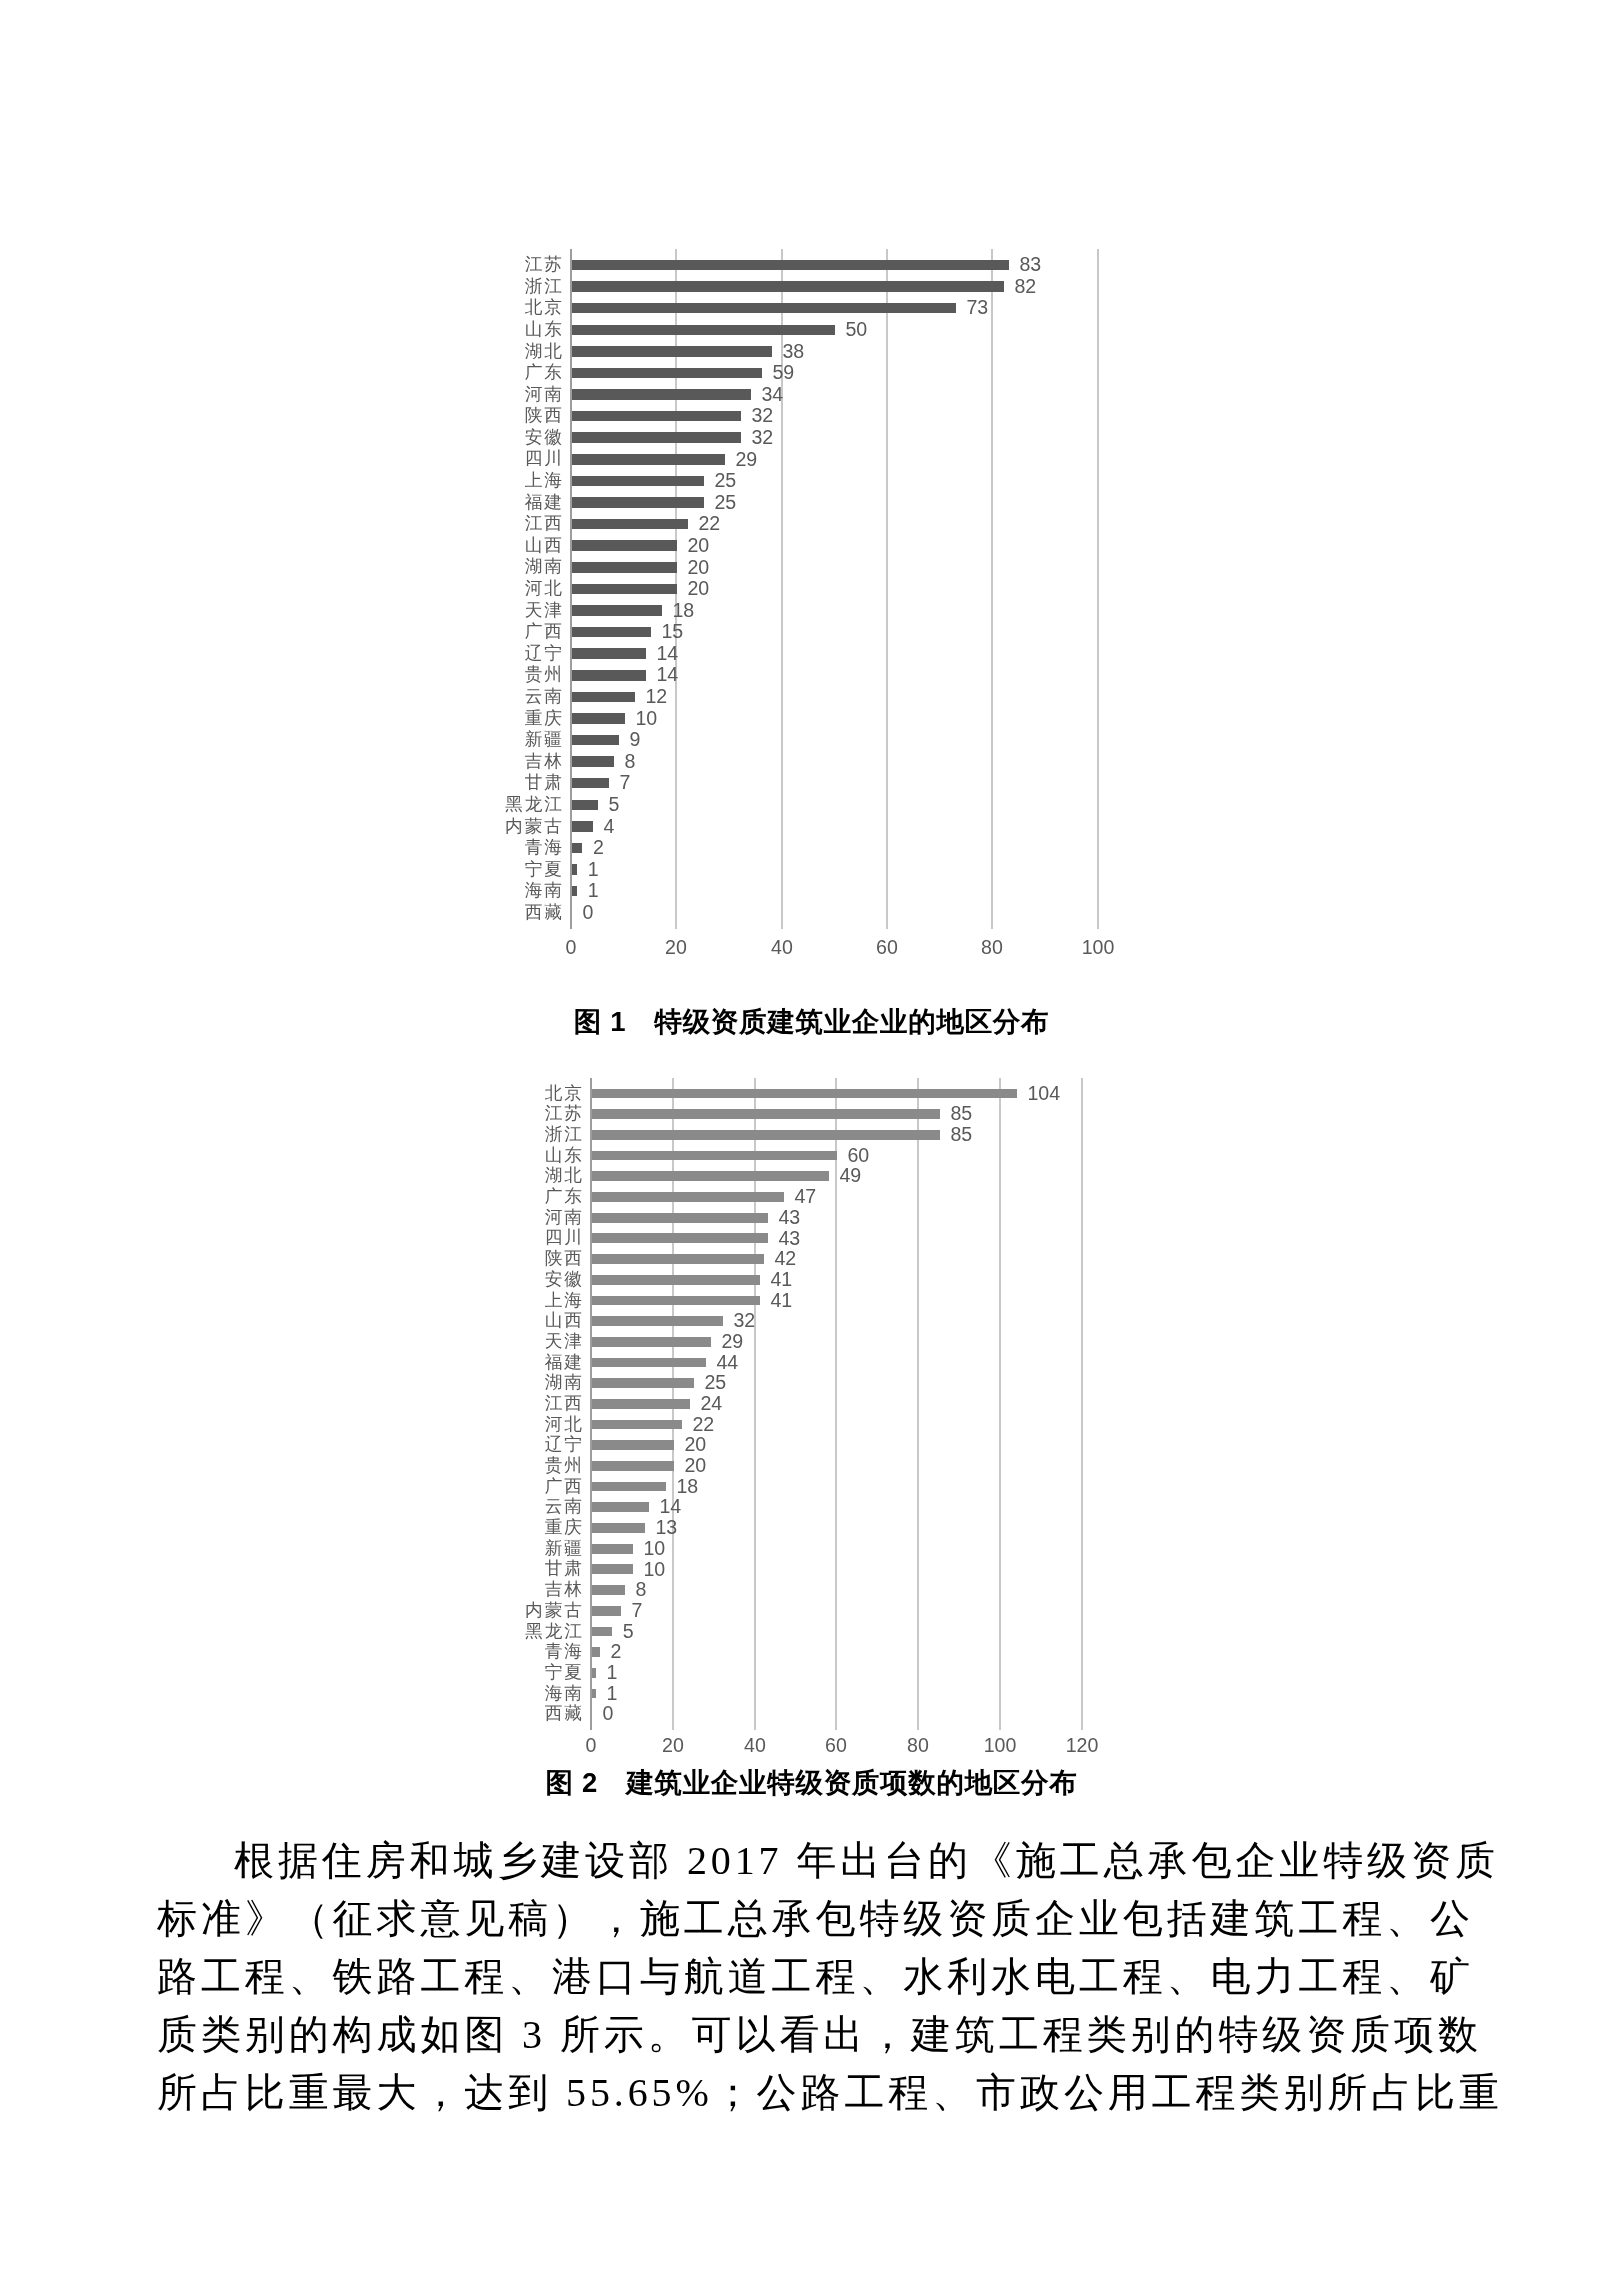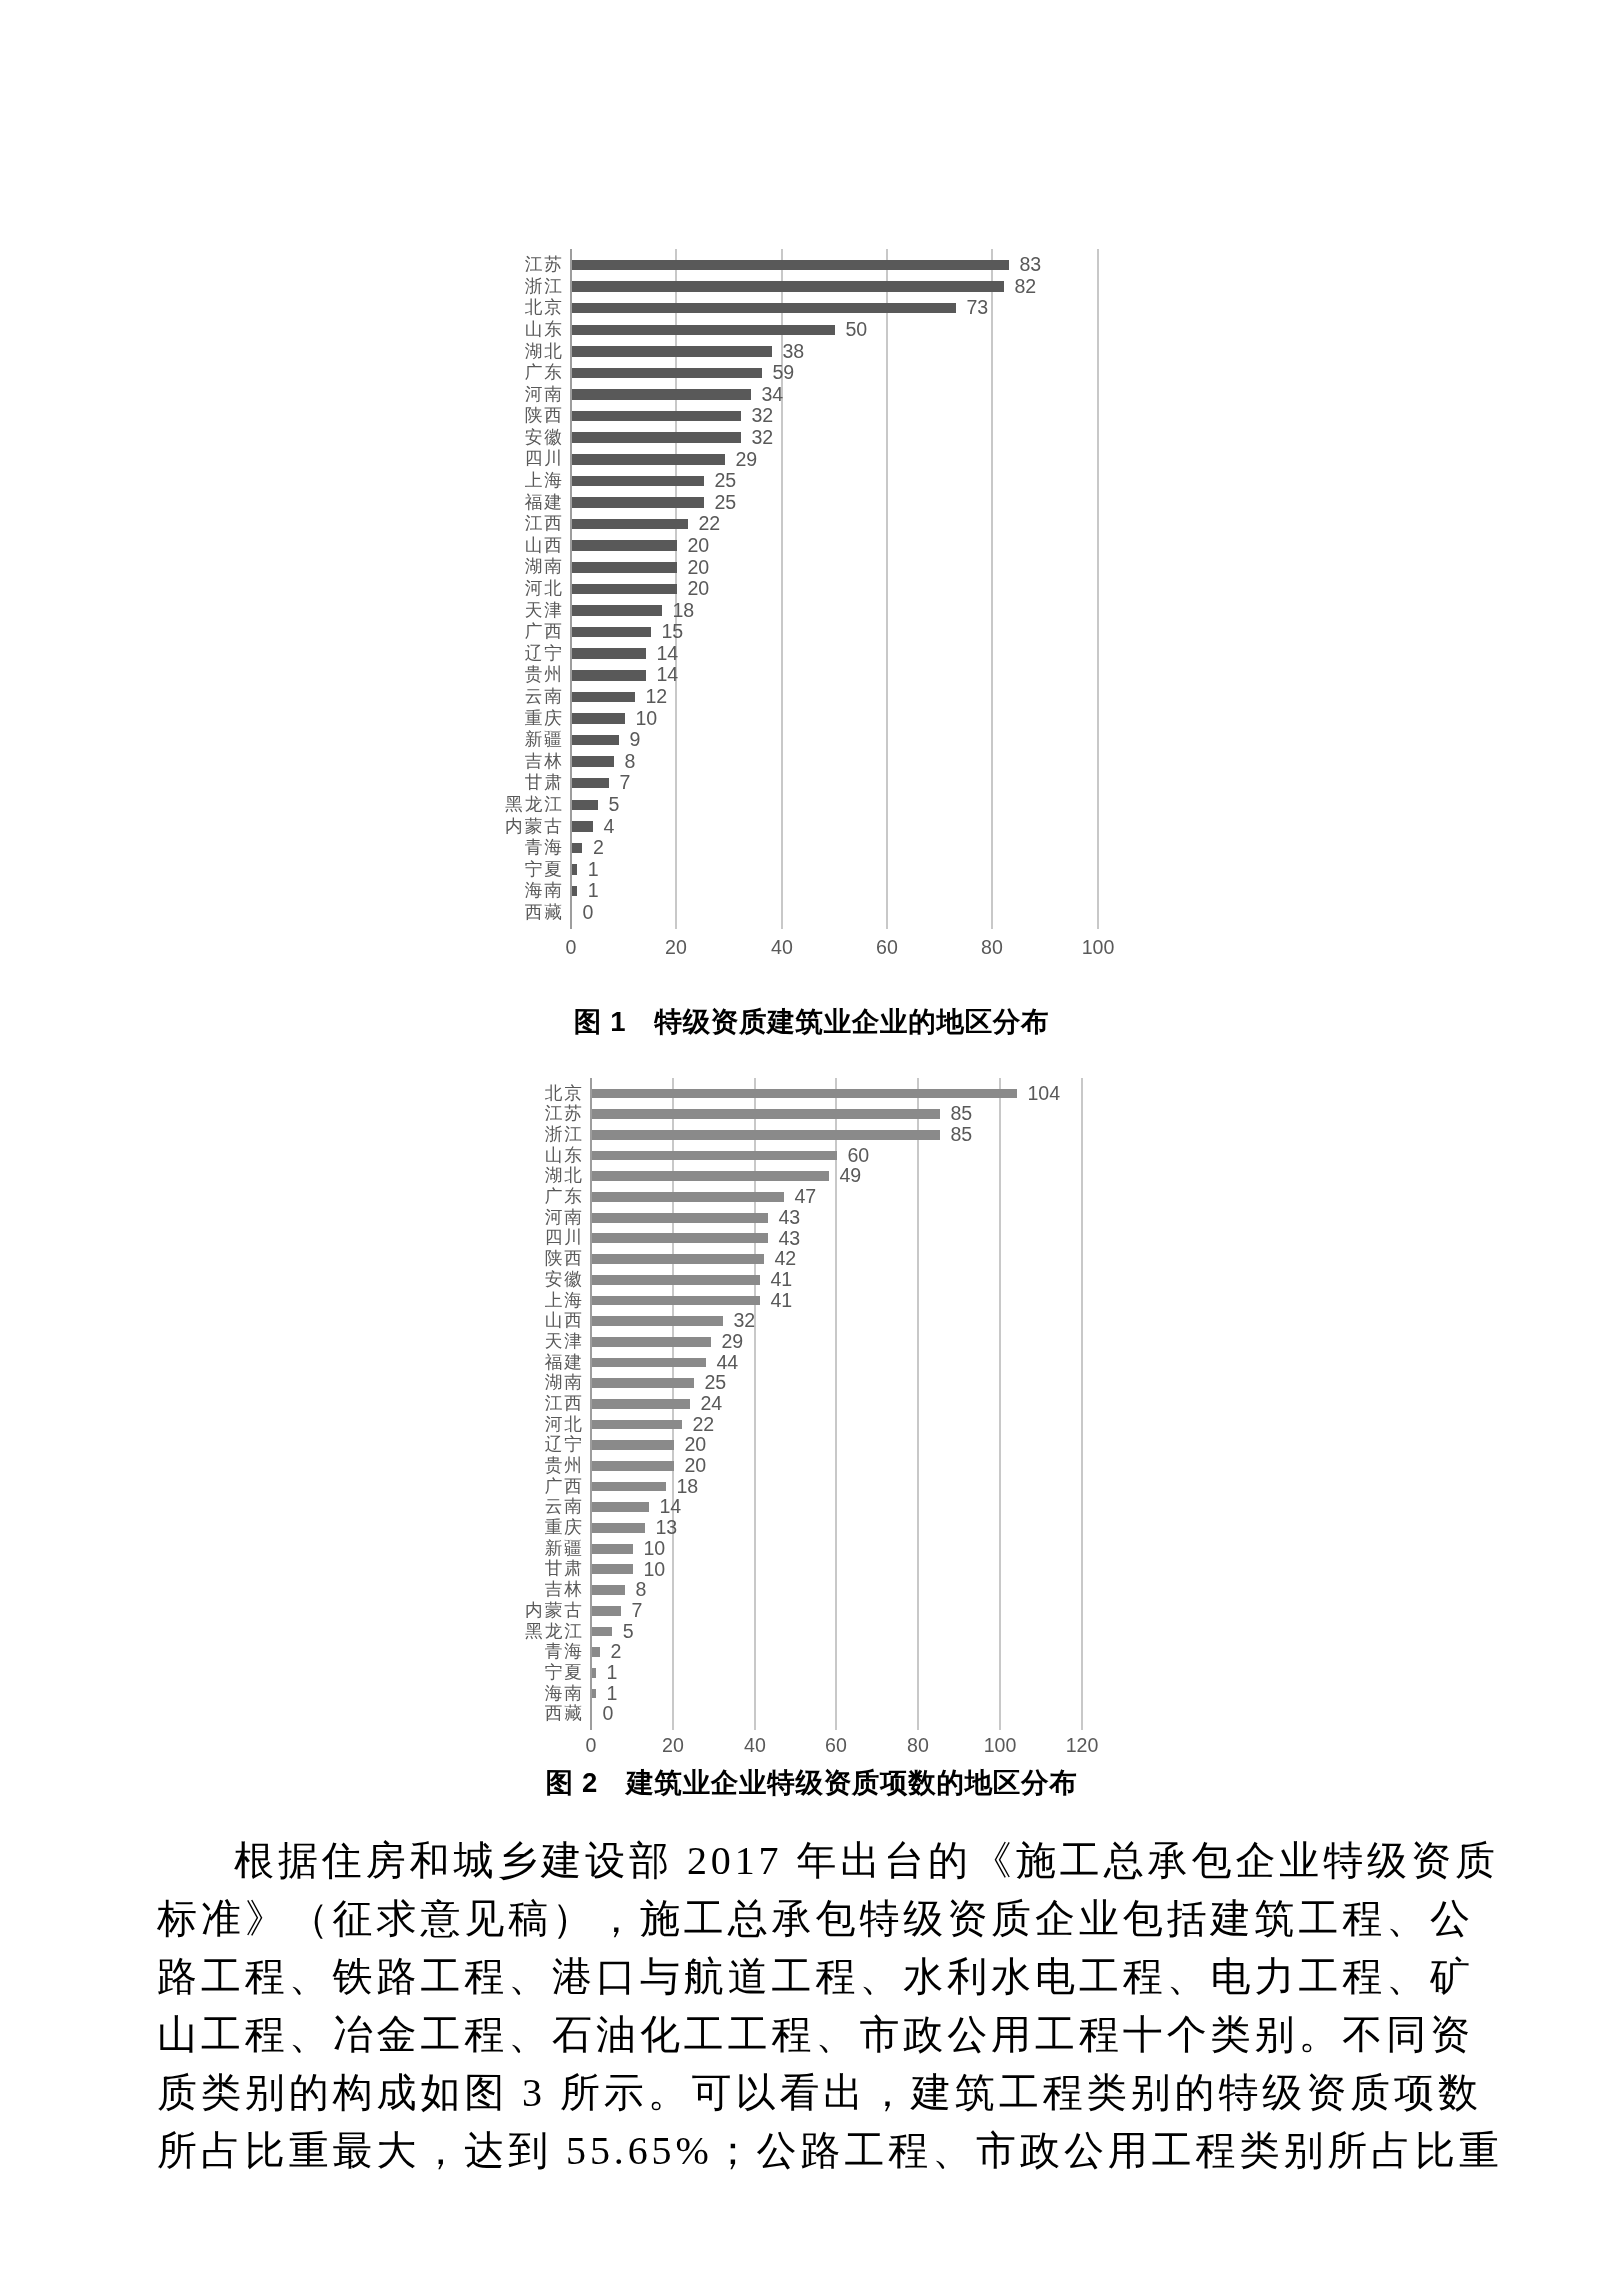--- a/index.html
+++ b/index.html
@@ -534,19 +534,18 @@
         <span class="tick" style="left: 409px;">100</span>
         <span class="tick" style="left: 491px;">120</span>
       </div>
     </div>
   <div class="caption" style="top:1765px;">图 2　建筑业企业特级资质项数的地区分布</div>
 
   <div class="bodytext" style="top:1832px;">
     <div class="bodyline indent">根据住房和城乡建设部 2017 年出台的《施工总承包企业特级资质</div>
     <div class="bodyline">标准》（征求意见稿），施工总承包特级资质企业包括建筑工程、公</div>
     <div class="bodyline">路工程、铁路工程、港口与航道工程、水利水电工程、电力工程、矿</div>
-    <div class="bodyline">山工程、冶金工程、石油化工工程、市政公用工程十个类别。不同资</div>
     <div class="bodyline">质类别的构成如图 3 所示。可以看出，建筑工程类别的特级资质项数</div>
     <div class="bodyline">所占比重最大，达到 55.65%；公路工程、市政公用工程类别所占比重</div>
   </div>
 
 </div>
 
 
 </body></html>

